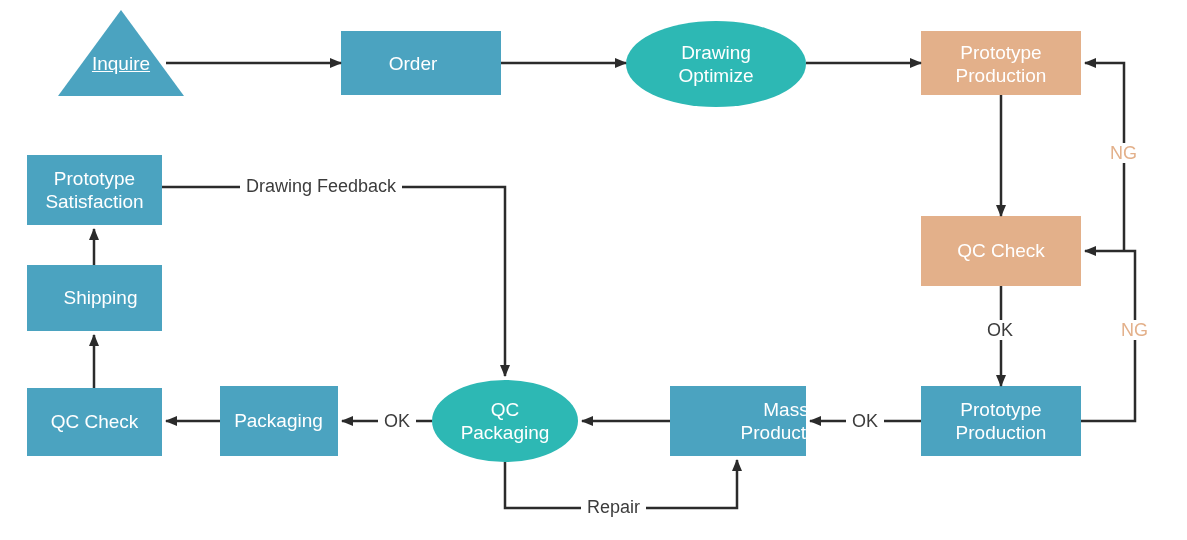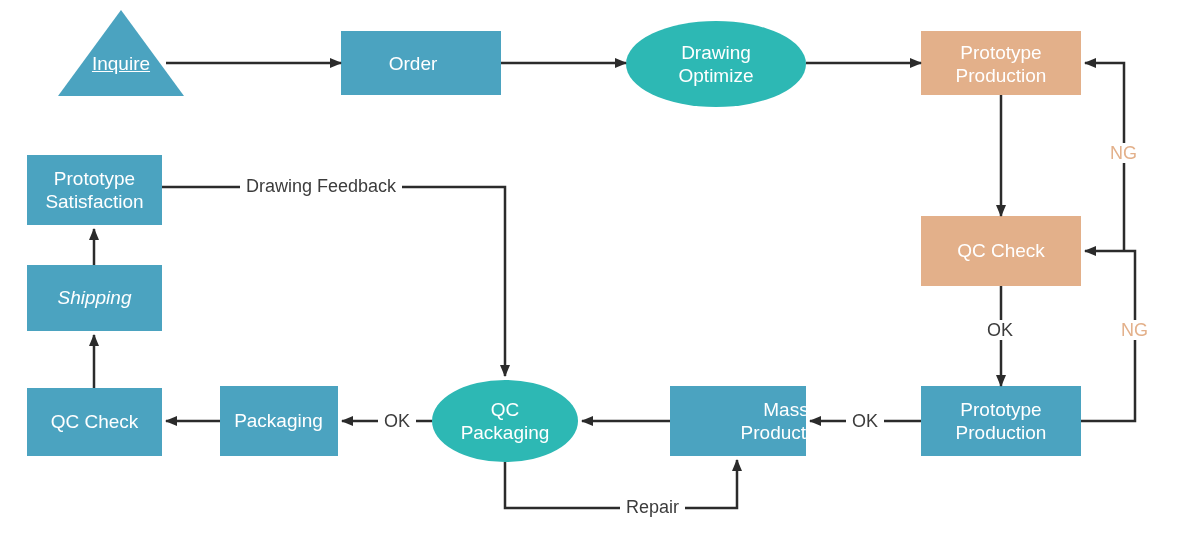--- a/index.html
+++ b/index.html
@@ -146,30 +146,30 @@
 <div class="node-label" style="left:670px; top:398px; width:136px;padding-left:48px;">Mass
 Production</div>
 
 <div class="node-label" style="left:432px; top:398px; width:146px;">QC
 Packaging</div>
 
 <div class="node-label" style="left:220px; top:409px; width:117px;">Packaging</div>
 
 <div class="node-label" style="left:27px; top:410px; width:135px;">QC Check</div>
 
-<div class="node-label" style="left:27px; top:286px; width:135px;font-style:italic;">Shipping</div>
+<div class="node-label" style="left:33px; top:286px; width:135px;">Shipping</div>
 
 <div class="node-label" style="left:27px; top:167px; width:135px;">Prototype
 Satisfaction</div>
 
 <div class="edge-label ng" style="left:1104px; top:143px;">NG</div>
 
 <div class="edge-label ng" style="left:1115px; top:320px;">NG</div>
 
 <div class="edge-label" style="left:981px; top:320px;">OK</div>
 
 <div class="edge-label" style="left:846px; top:411px;">OK</div>
 
 <div class="edge-label" style="left:378px; top:411px;">OK</div>
 
-<div class="edge-label" style="left:581px; top:497px;margin-left:39px;">Repair</div>
+<div class="edge-label" style="left:581px; top:497px;">Repair</div>
 
 <div class="edge-label" style="left:240px; top:176px;">Drawing Feedback</div>
 
 </body></html>

